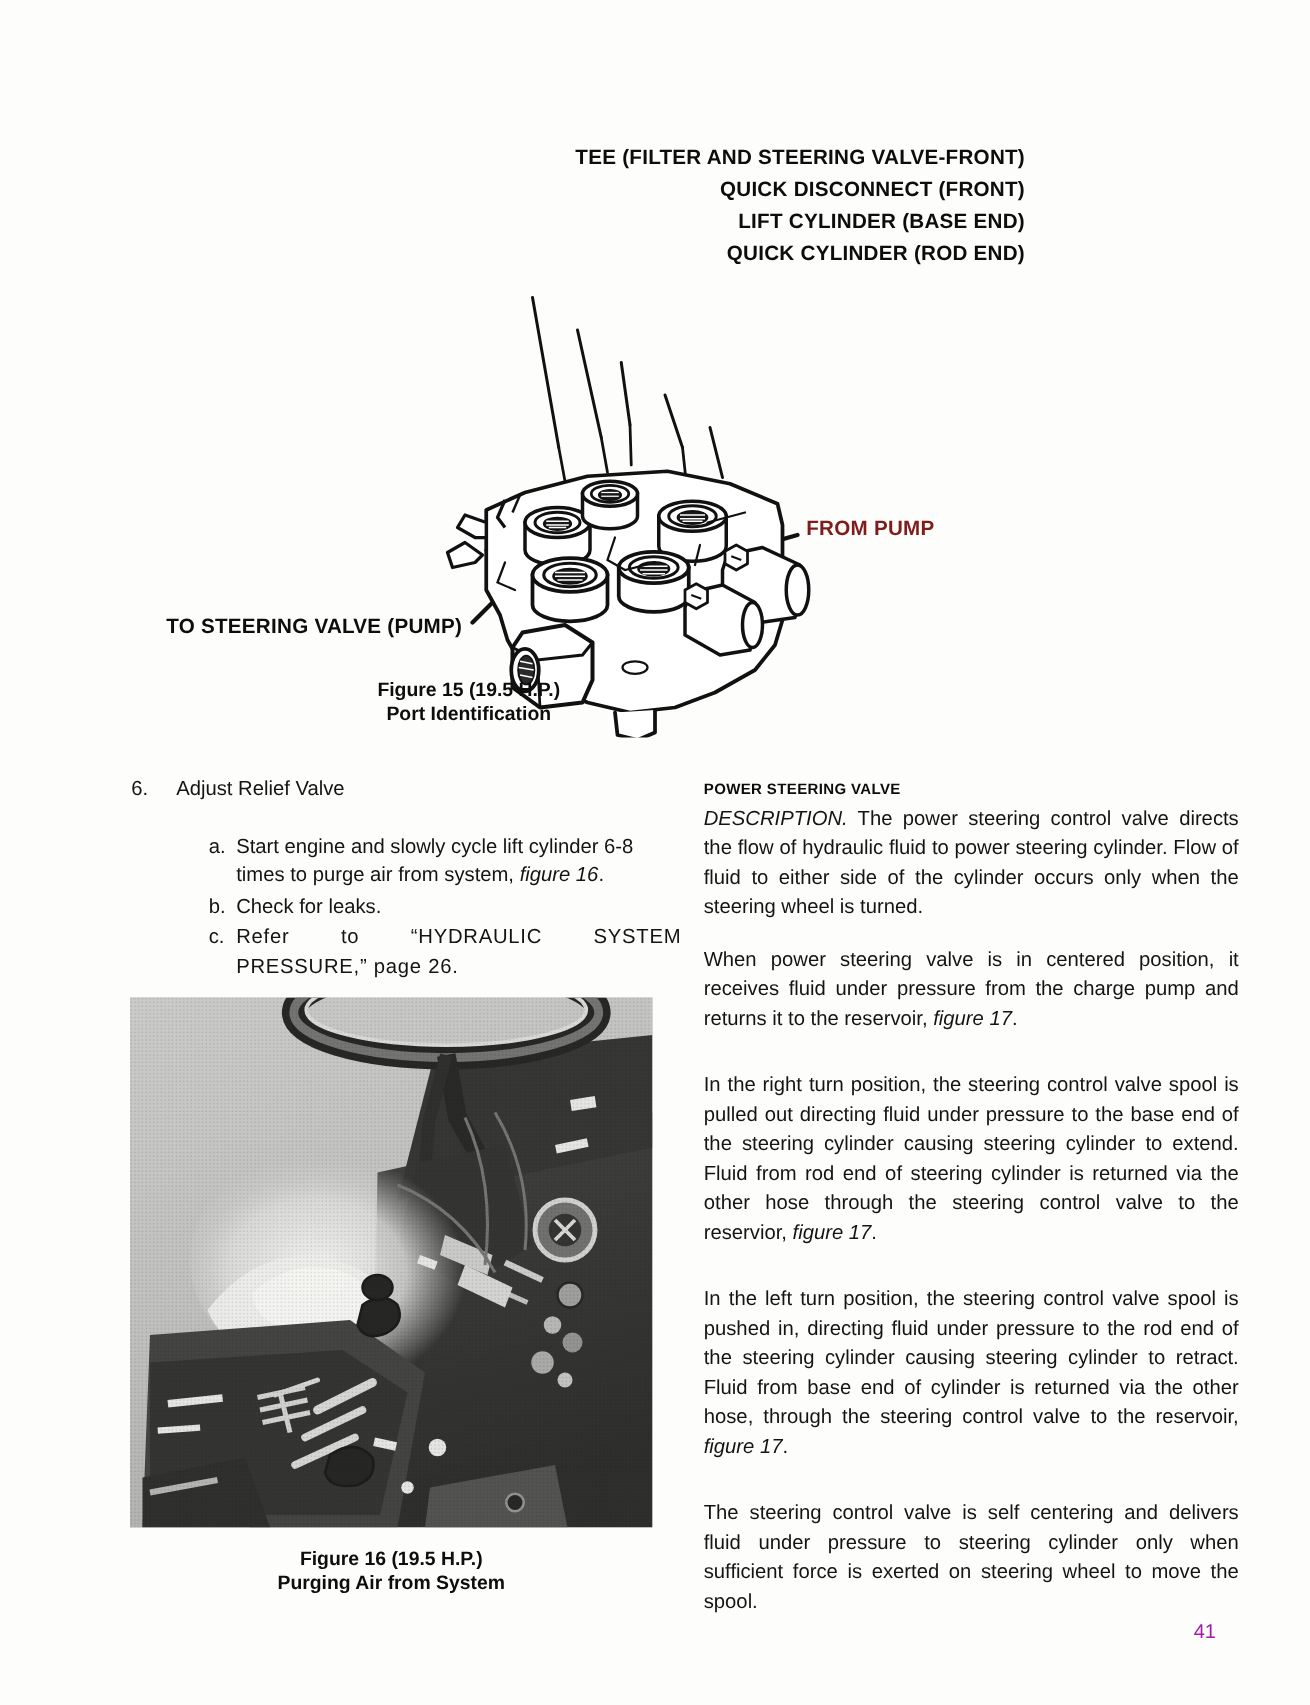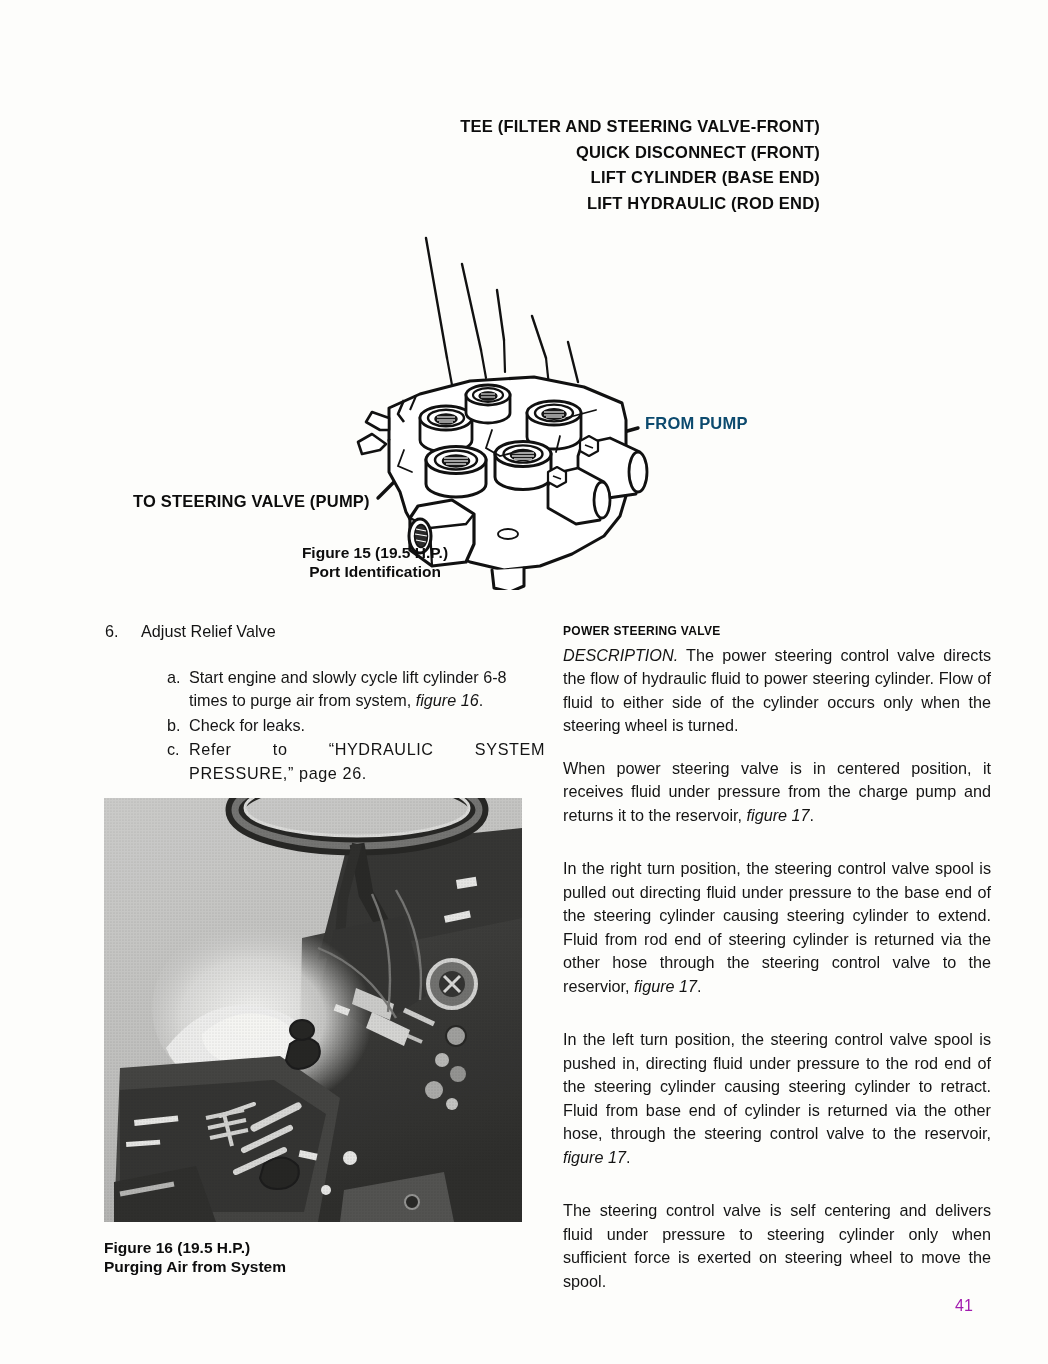--- a/index.html
+++ b/index.html
@@ -48,21 +48,21 @@
   }
 
   #from-pump-label {
     position: absolute;
     left: 645px;
     top: 314px;
     font-size: 16.5px;
     font-weight: bold;
     letter-spacing: 0.2px;
     white-space: nowrap;
-    color: #0c4a6e;
+    color: #7f1d1d;
   }
 
   #to-steering-label {
     position: absolute;
     left: 133px;
     top: 392px;
     font-size: 16.5px;
     font-weight: bold;
     letter-spacing: 0.2px;
     white-space: nowrap;
@@ -151,20 +151,21 @@
     inset: 0;
     overflow: hidden;
     background: #b7b7b5;
   }
   #photo-frame svg { display: block; }
   #figure16-caption {
     position: absolute;
     left: 104px;
     top: 1238px;
     width: 418px;
+    text-align: center;
     font-size: 15.5px;
     font-weight: bold;
     line-height: 19px;
     color: #0d0d0d;
   }
 
   
   #page-number {
     position: absolute;
     left: 955px;
@@ -327,21 +328,21 @@
         <path d="M404 350 L398 366 L412 372"></path>
         <ellipse cx="508" cy="434" rx="10" ry="5"></ellipse>
         <path d="M566 318 L596 310"></path>
       </g>
     </svg>
 
     <div class="callout-list">
       <div class="callout-label">TEE (FILTER AND STEERING VALVE-FRONT)</div>
       <div class="callout-label">QUICK DISCONNECT (FRONT)</div>
       <div class="callout-label">LIFT CYLINDER (BASE END)</div>
-      <div class="callout-label">LIFT HYDRAULIC (ROD END)</div>
+      <div class="callout-label">QUICK CYLINDER (ROD END)</div>
     </div>
 
     <div id="from-pump-label">FROM PUMP</div>
 
     <div id="to-steering-label">TO STEERING VALVE (PUMP)</div>
 
     <div class="fig-caption" id="figure15-caption">
       <div>Figure 15 (19.5 H.P.)</div>
       <div>Port Identification</div>
     </div>

